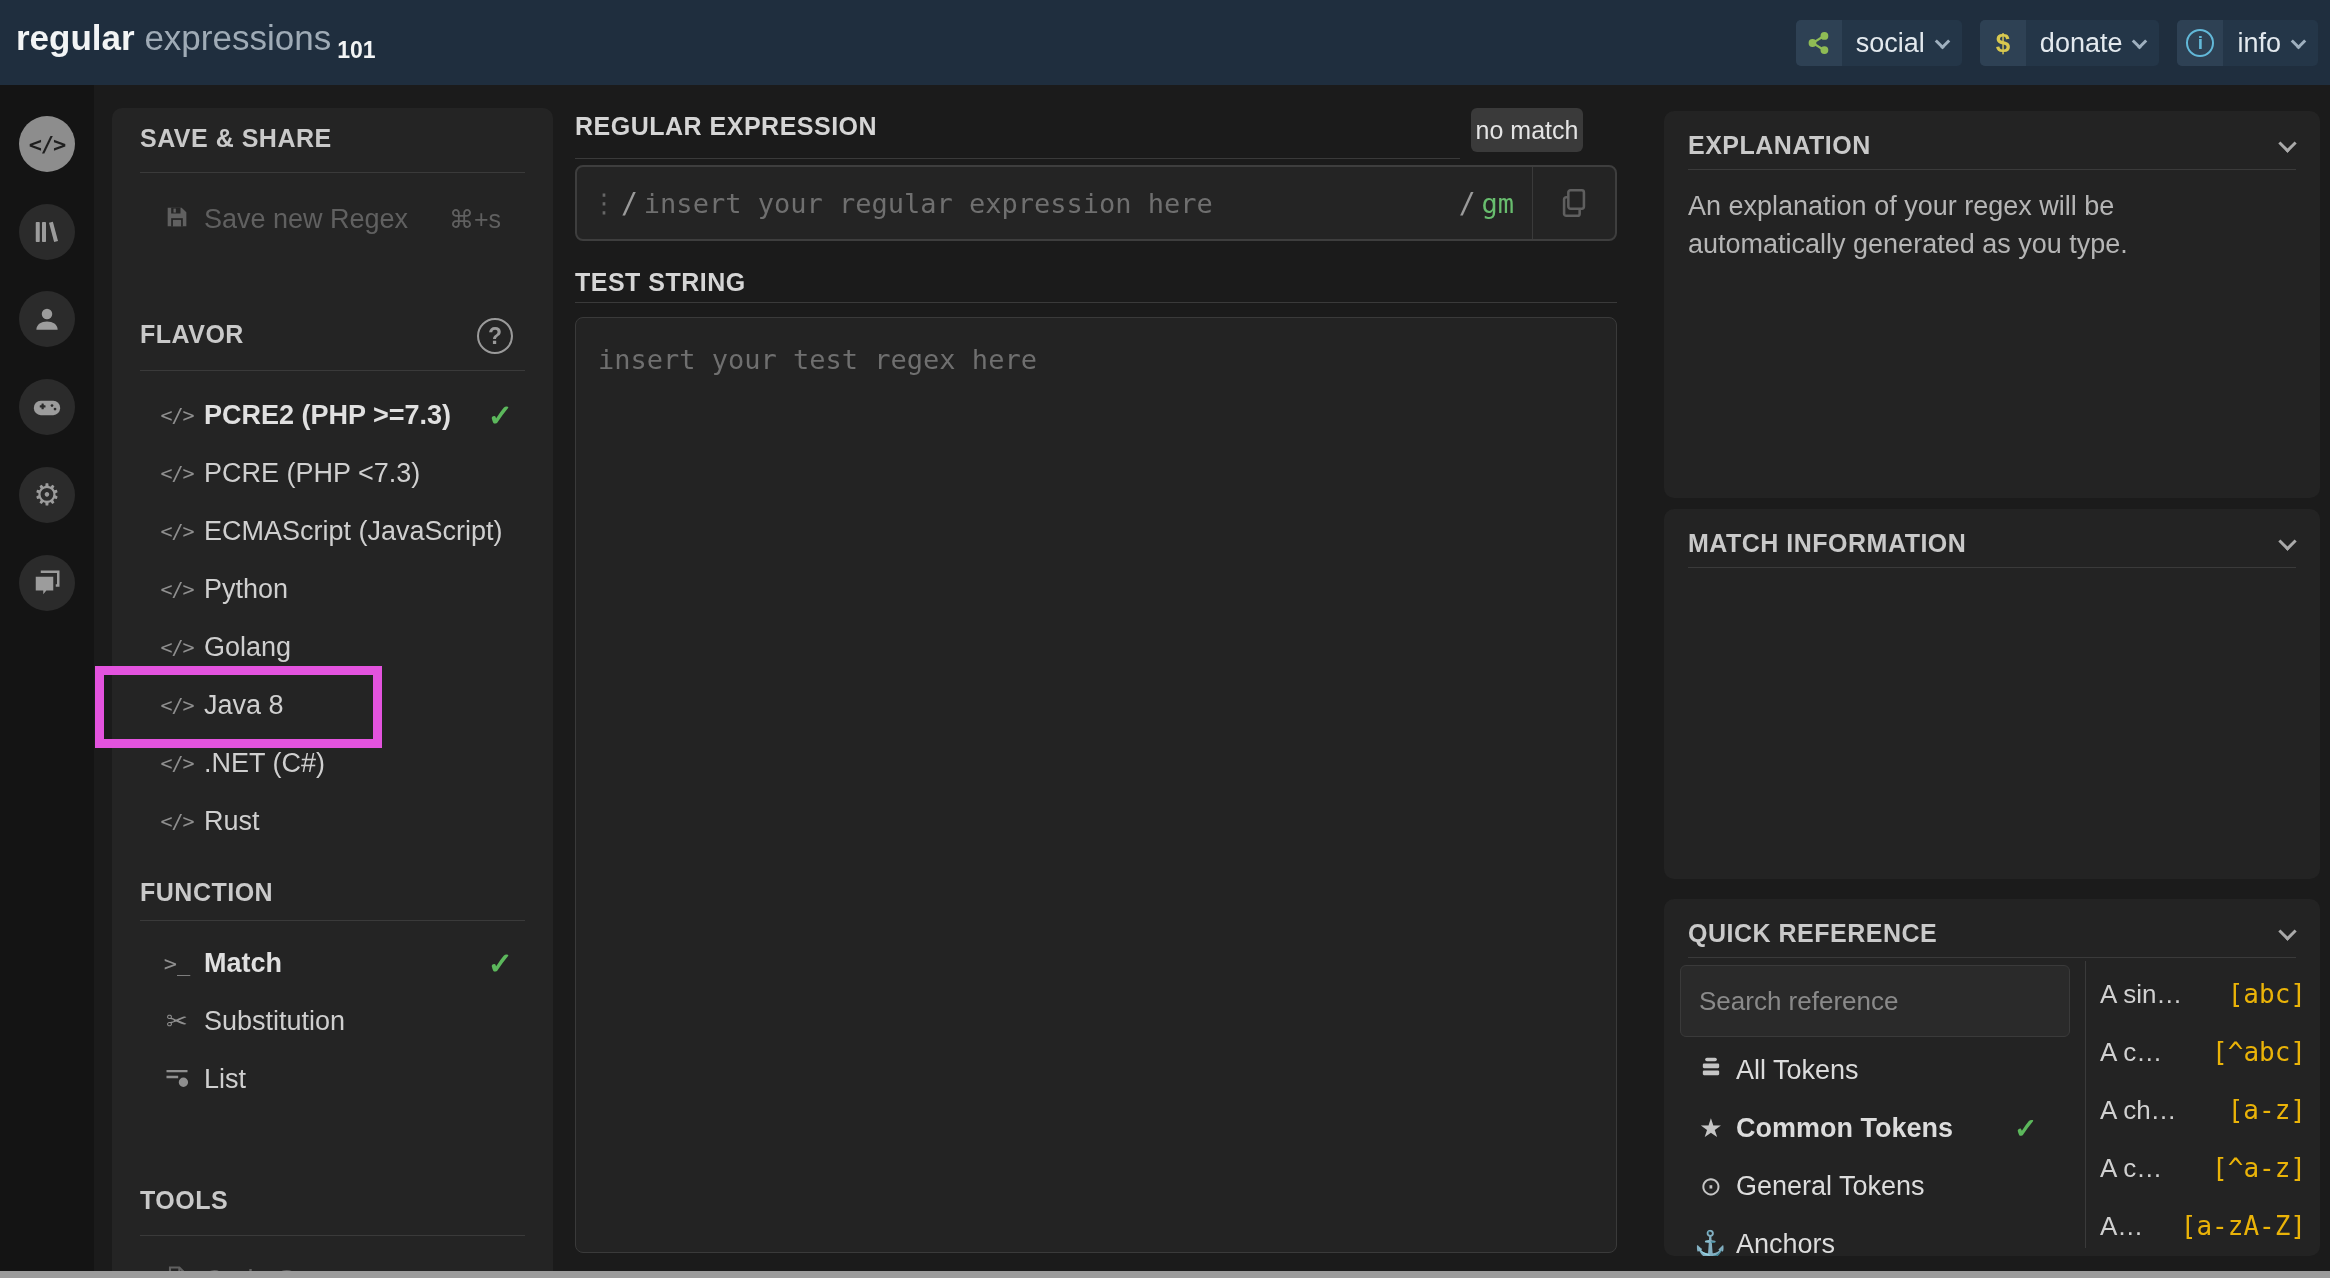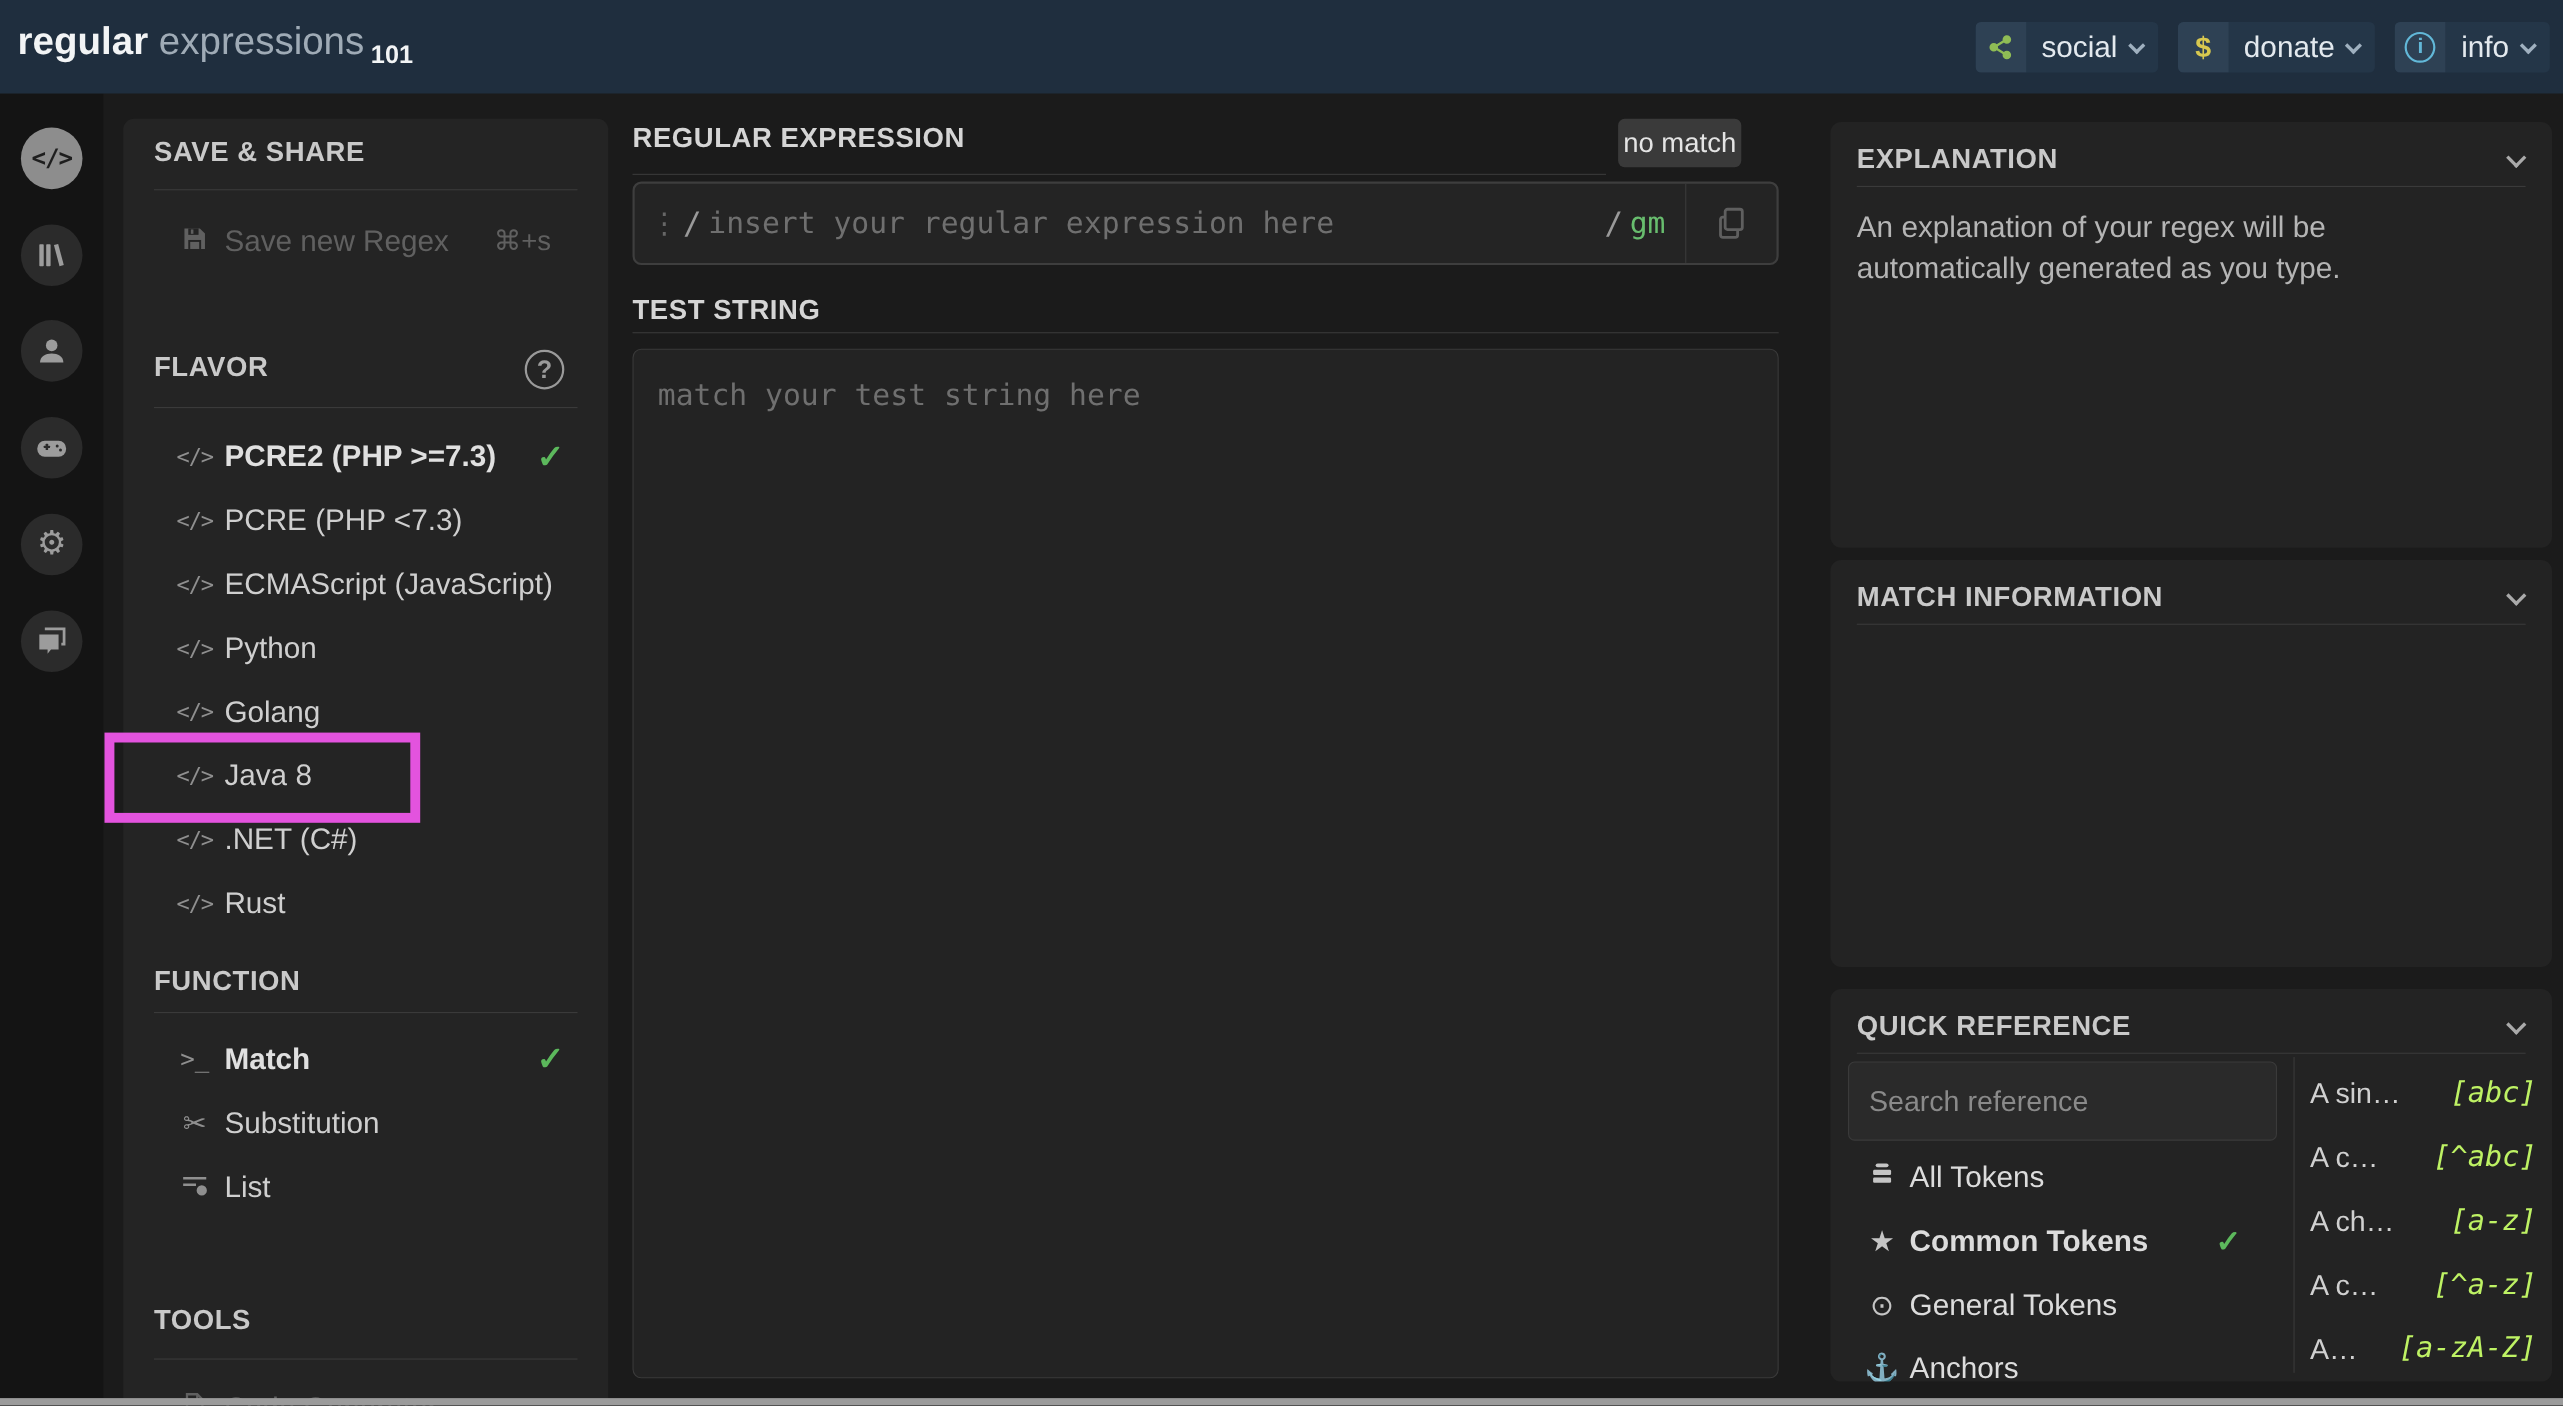--- a/index.html
+++ b/index.html
@@ -84,21 +84,21 @@
   .qsearch::placeholder { color:#8a8a8a; opacity:1; }
   .qvdiv { position:absolute; left:421px; top:62px; bottom:8px; width:1px; background:#3a3a3a; }
   .qrow { position:absolute; left:0; width:420px; height:58px; display:flex; align-items:center; cursor:pointer; }
   .qrow .qic { position:absolute; left:30px; width:34px; text-align:center; color:#c5c5c5; font-size:26px; }
   .qrow .qlabel { position:absolute; left:72px; font-size:27px; color:#dcdcdc; white-space:nowrap; }
   .qrow.bold .qlabel { font-weight:700; }
   .qrow .qcheck { position:absolute; left:350px; color:#5cb85c; font-size:28px; font-weight:700; }
   .tokrow { position:absolute; left:436px; width:206px; height:58px; display:flex; align-items:center;
             justify-content:space-between; cursor:pointer; }
   .tokrow .tdesc { font-size:26px; color:#d0d0d0; white-space:nowrap; }
-  .tokrow .tcode { font-size:26px; color:#bef264; white-space:nowrap;font-style:italic; }
+  .tokrow .tcode { font-size:26px; color:#eab308; white-space:nowrap; }
   .qrow svg { width:28px; height:28px; }
 
   
   .annot { position:absolute; left:95px; top:666px; width:287px; height:82px; border:9px solid #e353de; z-index:9; }
   .hscroll { position:absolute; left:0; bottom:0; width:100%; height:7px; background:#9b9b9b; z-index:10; }
 </style>
 </head>
 <body>
 
 <div class="stage">
@@ -283,21 +283,21 @@
         <rect x="8" y="3" width="11" height="13" rx="1.5"></rect>
           <path d="M16 16v3.5A1.5 1.5 0 0 1 14.5 21H6.5A1.5 1.5 0 0 1 5 19.5V9.5A1.5 1.5 0 0 1 6.5 8H8"></path>
       </svg>
     </span>
   </div>
 
   <div class="main-title" style="left:575px; top:268px">TEST STRING</div>
   <div class="hdiv" style="left:575px; top:302px; width:1042px"></div>
 
   <div class="test-area">
-    <span class="test-ph mono">match your test string here</span>
+    <span class="test-ph mono">insert your test regex here</span>
   </div>
 
   <div class="rcard" style="top:111px; height:387px">
     <div class="ct">EXPLANATION</div>
     <div class="cchev"></div>
     <div class="cdiv"></div>
     <div class="cbody" style="width:580px">An explanation of your regex will be automatically generated as you type.</div>
   </div>
 
   <div class="rcard" style="top:509px; height:370px">

